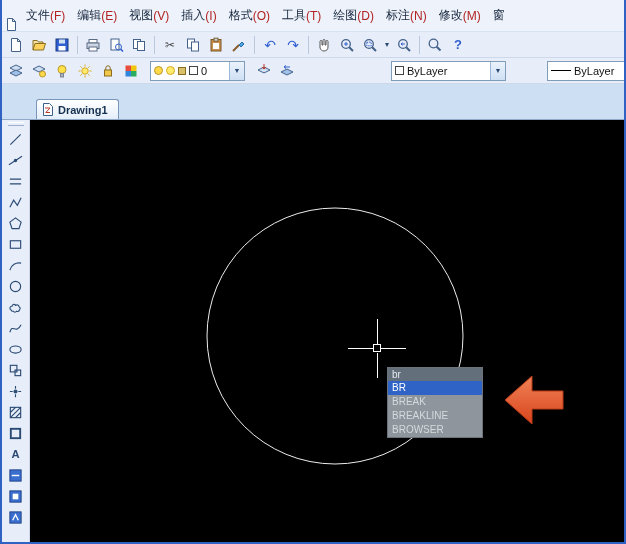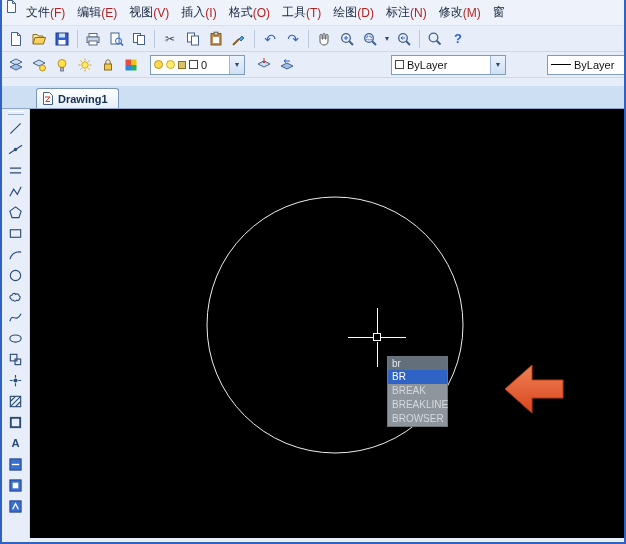--- a/index.html
+++ b/index.html
@@ -8,22 +8,22 @@
   .window { width:626px; height:544px; position:relative; overflow:hidden;
             background:#e7eef9; border-left:2px solid #2f62c2; border-right:2px solid #2f62c2;
             border-bottom:2px solid #2f62c2; }
 
   
   .titlebar { height:18px; display:flex; align-items:center; gap:4px; padding:0 4px;
               background:linear-gradient(180deg,#6b9ce6 0%,#2a62c4 45%,#1b4ba2 100%);
               color:#fff; font-size:11px; font-weight:bold; white-space:nowrap; }
 
   
-  .menubar { height:26px; background:#eef3fb; border-bottom:1px solid #d7e2f0;
-             display:flex; align-items:flex-start; font-size:12px; color:#16263d; white-space:nowrap; overflow:hidden; }
+  .menubar { height:32px; background:#eef3fb; border-bottom:1px solid #d7e2f0;
+             display:flex; align-items:flex-end; font-size:12px; color:#16263d; white-space:nowrap; overflow:hidden; }
   .menu-icon { width:18px; display:flex; justify-content:center; }
   .menu-item { padding:0 6px; height:100%; display:flex; align-items:center; cursor:default; }
   .menu-item .key { color:#b22222; }
 
   
   .toolbar { height:26px; background:#e7eef9; border-bottom:1px solid #cdd9ea;
              display:flex; align-items:center; padding:0 3px; gap:1px; overflow:hidden; white-space:nowrap; }
   .tb { width:22px; height:20px; min-width:22px; display:flex; align-items:center; justify-content:center;
         border:1px solid transparent; border-radius:2px; }
   .sep { width:1px; height:18px; background:#b9c8dd; margin:0 3px; }
@@ -36,39 +36,39 @@
               border-left:1px solid #9db8d6; display:flex; align-items:center; justify-content:center;
               font-size:7px; color:#2b4a73; }
   .mini { display:inline-block; width:9px; height:9px; flex:none; }
   .mini.bulb { border-radius:50%; background:#ffd94a; border:1px solid #b8962a; }
   .mini.sun  { border-radius:50%; background:#ffec6e; border:1px solid #d8a81f; }
   .mini.lock { width:8px; height:8px; background:#d9c06a; border:1px solid #8a6d1f; }
   .mini.swatch { width:9px; height:9px; background:#fff; border:1px solid #444; }
   .ltline { display:inline-block; width:20px; height:1px; background:#000; flex:none; }
 
   
-  .tabstrip { height:23px; background:#cddff2; border-bottom:1px solid #8fa8c8;
-              display:flex; align-items:flex-end; padding-left:34px;margin-top:8px; }
+  .tabstrip { height:36px; background:#cddff2; border-bottom:1px solid #8fa8c8;
+              display:flex; align-items:flex-end; padding-left:34px; }
   .tab { height:20px; display:flex; align-items:center; gap:4px; padding:0 10px 0 5px;
          background:linear-gradient(#ffffff,#e4eefa); border:1px solid #7a96b8; border-bottom:none;
          border-radius:3px 3px 0 0; font-size:11px; font-weight:bold; color:#15304f; }
 
   
   .workarea { display:flex; height:429px; }
   .lt { width:28px; background:#e7eef9; border-right:1px solid #cdd9ea;
         display:flex; flex-direction:column; align-items:center; padding-top:2px; overflow:hidden; }
   .lt .grip { width:16px; height:4px; border-top:1px solid #fff; border-bottom:1px solid #9ab0c8; margin-bottom:3px; }
   .lt .tb { height:21px; }
   .lic { stroke:#2b4a73; fill:none; stroke-width:1.2; }
 
   .canvas { flex:1; background:#000; position:relative; overflow:hidden; }
   .scene { position:absolute; left:0; top:0; }
 
   
-  .popup { position:absolute; left:357px; top:247px; width:61px; background:#8f959d;
+  .popup { position:absolute; left:357px; top:247px; width:96px; background:#8f959d;
            border:1px solid #6d737b; font-size:10px; }
   .popup-input { height:13px; line-height:13px; padding-left:4px; background:#646f7c; color:#e6eaee; }
   .popup-item { height:14px; line-height:14px; padding-left:4px; color:#d5dade; }
   .popup-item.selected { background:#2f63c6; color:#fff; }
 
   .arrow { position:absolute; left:474px; top:255px; }
 </style>
 </head>
 <body>
 

